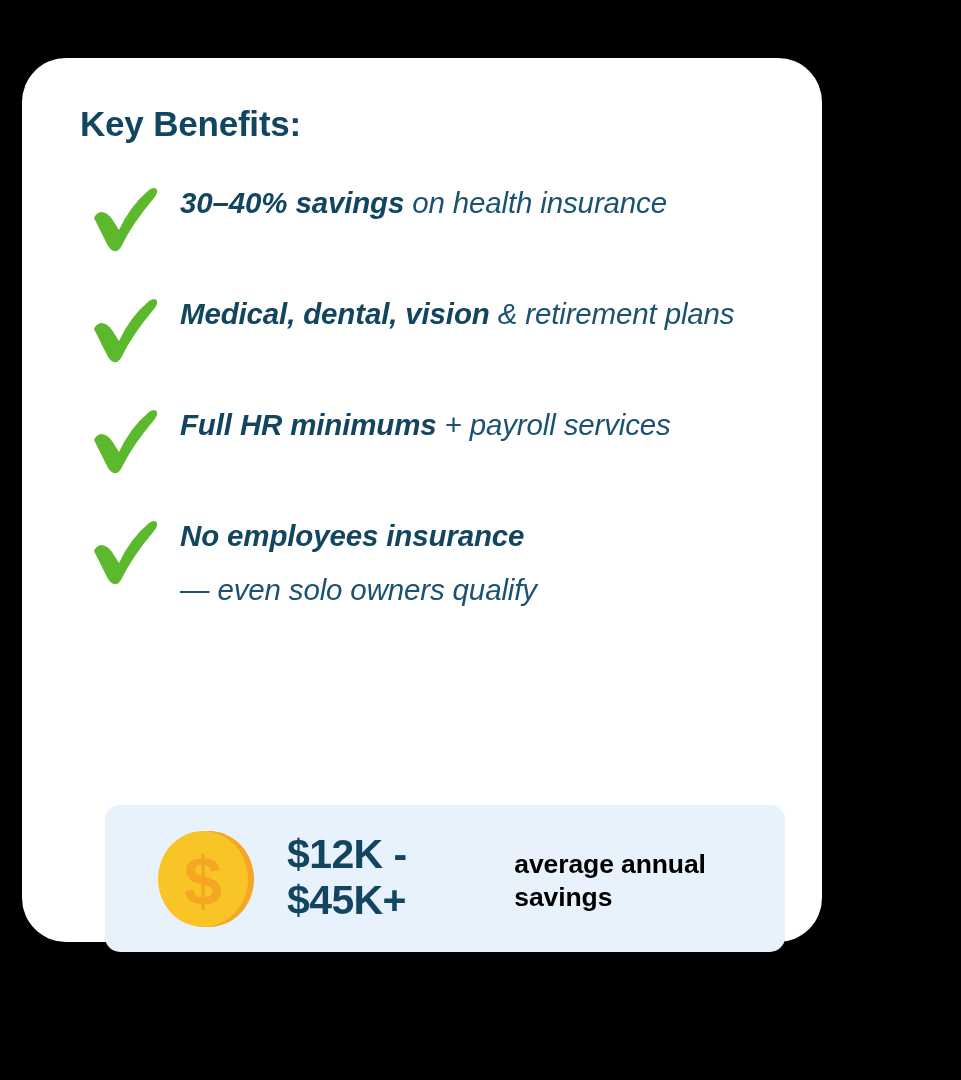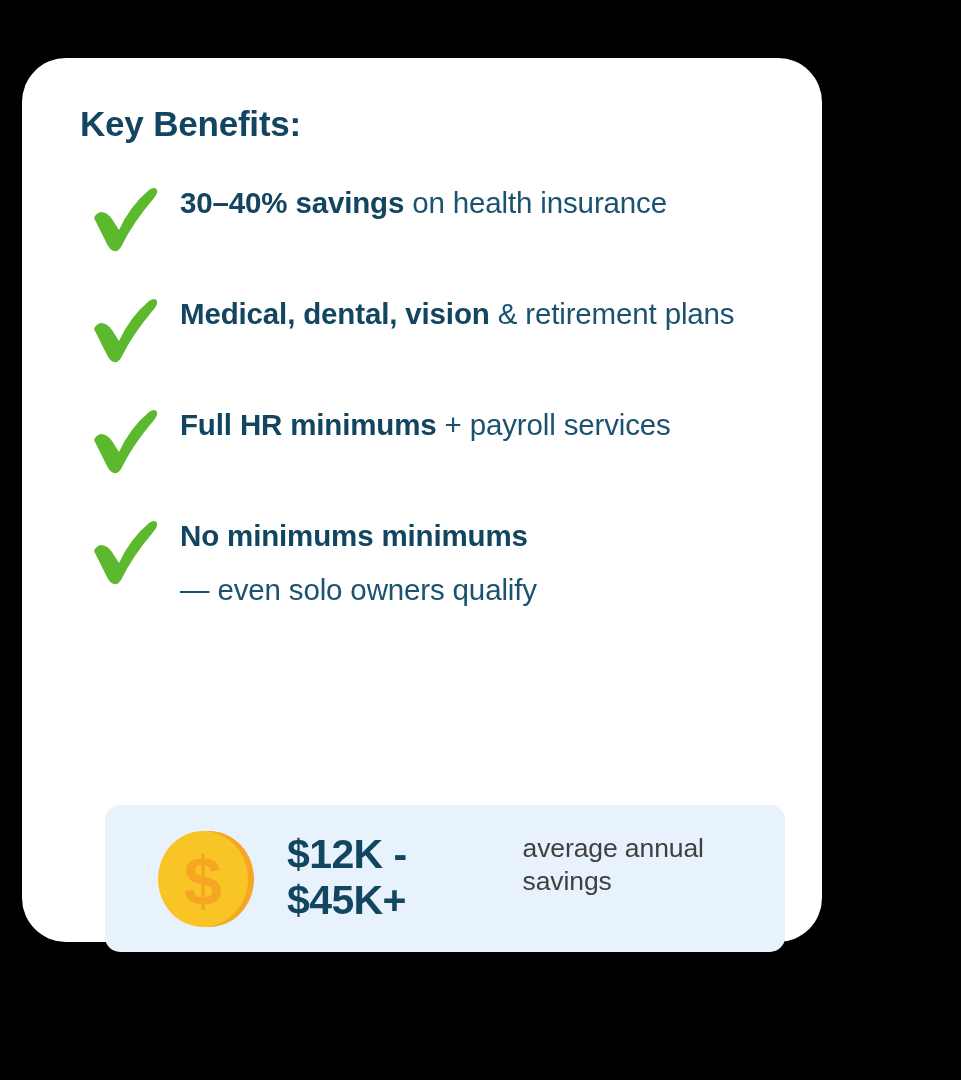--- a/index.html
+++ b/index.html
@@ -73,20 +73,21 @@
   }
 
   .benefit-text {
     flex: 1 1 auto;
     font-size: 29.5px;
     line-height: 1.28;
     color: #1a5270;
     font-weight: normal;
     letter-spacing: -0.15px;
     padding-top: 2px;
+    font-style: italic;
   }
 
   .benefit-text .lead {
     font-weight: bold;
     color: #12455f;
   }
 
   .benefit-text .wrap-break { display: block; margin-top: 17px; }
 
   
@@ -123,25 +124,25 @@
   .savings-amount {
     font-size: 41px;
     font-weight: bold;
     color: #12455f;
     letter-spacing: -0.6px;
     line-height: 1.12;
   }
 
   .savings-caption {
     font-size: 26.5px;
-    font-weight: normal;
-    color: #404040;
+    font-weight: bold;
+    color: #000000;
     letter-spacing: -0.1px;
     line-height: 1.25;
-    margin-top: 0;
+    margin-top: 16px;
   }
 </style>
 </head>
 <body>
 
 <div id="stage">
 
   <div class="benefits-card">
 
     <h2 class="card-title">Key Benefits:</h2>
@@ -181,21 +182,21 @@
         </span>
       </li>
 
       <li class="benefit-item">
         <span class="check-icon">
           <svg viewBox="0 0 78 78" xmlns="http://www.w3.org/2000/svg" aria-hidden="true">
             <path d="M8 40 Q10 35 15 34 Q21 34 26 41 L33 52 Q44 28 63 12 Q69 8 71 12 Q72 15 68 20 Q46 46 35 69 Q32 74 28 73 Q24 72 21 66 Z" fill="#5cb82c"></path>
           </svg>
         </span>
         <span class="benefit-text">
-          <span class="lead">No minimums minimums</span><span class="wrap-break">— even solo owners qualify</span>
+          <span class="lead">No employees insurance</span><span class="wrap-break">— even solo owners qualify</span>
         </span>
       </li>
 
     </ul>
 
     <div class="savings-box">
 
       <span class="coin-icon">
         <svg viewBox="0 0 112 112" xmlns="http://www.w3.org/2000/svg" aria-hidden="true">
           <ellipse cx="60" cy="56" rx="45" ry="48" fill="#f5a623"></ellipse>

